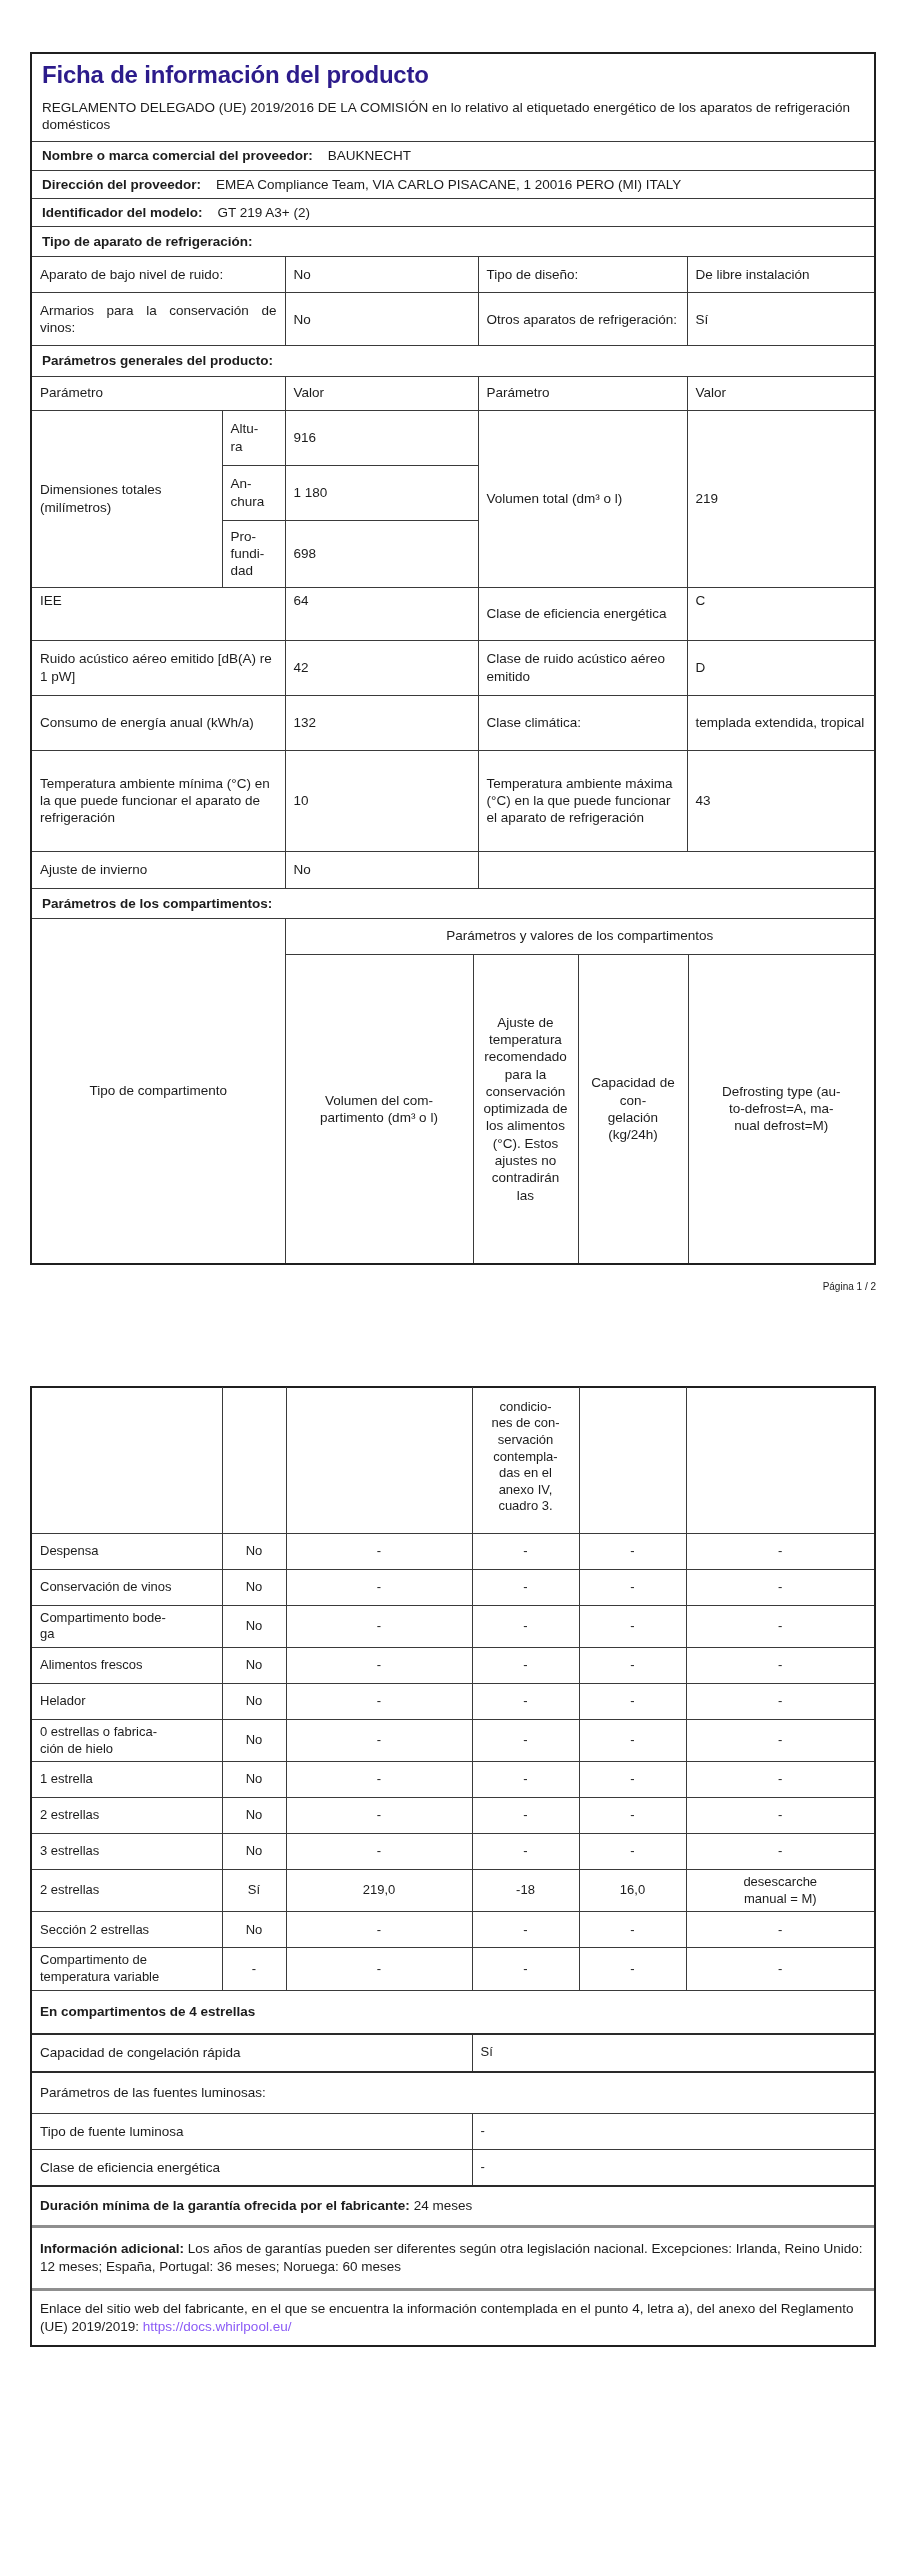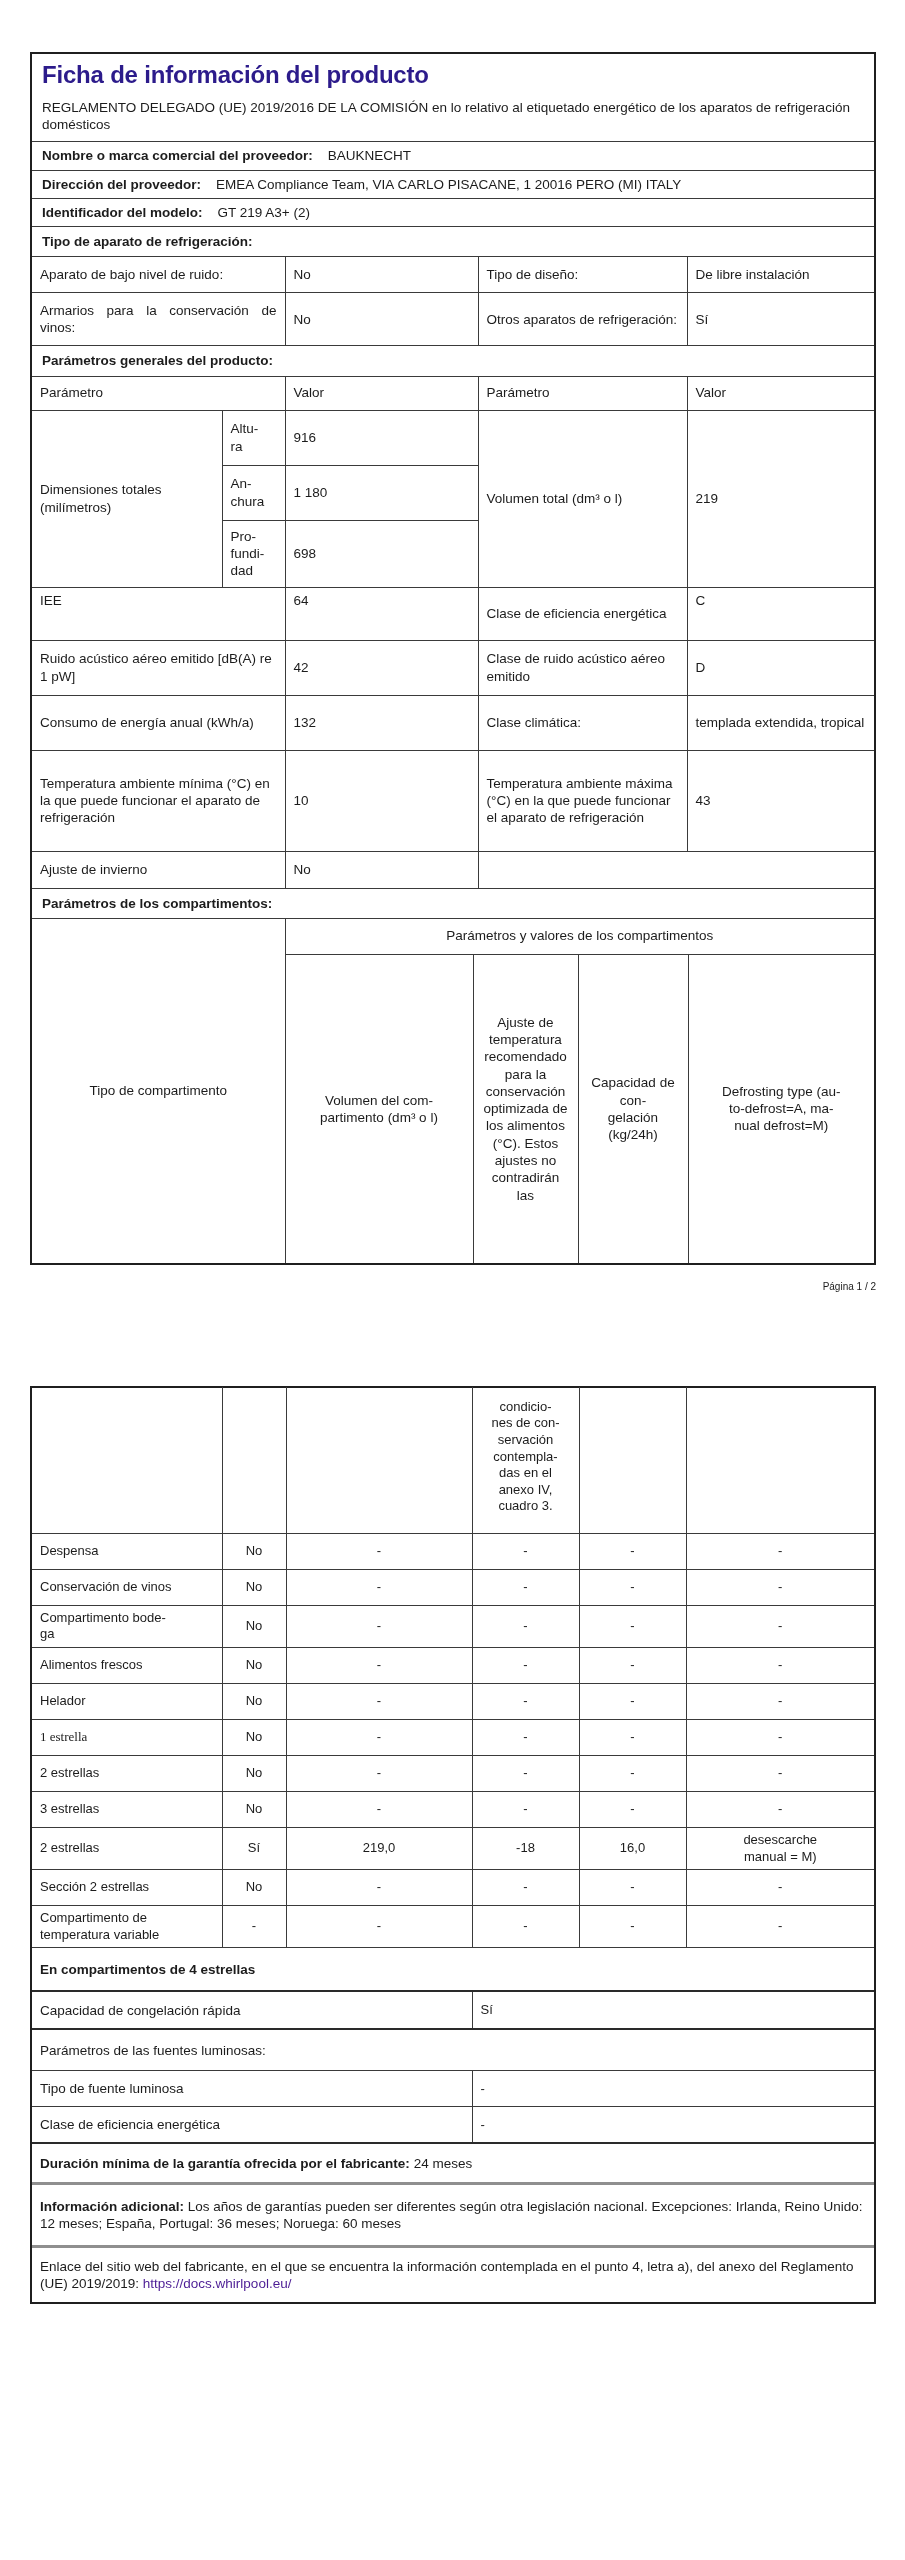--- a/index.html
+++ b/index.html
@@ -43,21 +43,21 @@
   tr.thick td{border-top:2px solid #2a2a2a;}
   tr.thick-gray td{border-top:3px solid #8f8f8f;margin-left:36px;}
   .cont-cell{vertical-align:top;padding-top:12px;}
 
   .page-footer{
     width:846px;text-align:right;font-size:10px;color:#1c1c1c;
     margin-top:16px;
   }
   .between-pages{height:92px;}
   .bottom-gap{height:364px;}
-  a.doc-link{color:#4c1d95;text-decoration:none;}
+  a.doc-link{color:#8b5cf6;text-decoration:none;}
 </style>
 </head>
 <body>
 
 <div class="sheet">
   <div class="spacer-top"></div>
 
   <div class="doc-box">
 
     <div class="title-block">
@@ -263,21 +263,30 @@
           </tr>
           <tr>
             <td class="cname pre" style="height: 27px;">Helador</td>
             <td class="pre" style="height: 27px;">No</td>
             <td class="pre" style="height: 27px;">-</td>
             <td class="pre" style="height: 27px;">-</td>
             <td class="pre" style="height: 27px;">-</td>
             <td class="pre" style="height: 27px;">-</td>
           </tr>
           <tr>
-            <td class="cname pre" style="height: 27px; font-family: Liberation Serif, serif;">1 estrella</td>
+            <td class="cname pre" style="height: 27px;">0 estrellas o fabrica-
+ción de hielo</td>
+            <td class="pre" style="height: 27px;">No</td>
+            <td class="pre" style="height: 27px;">-</td>
+            <td class="pre" style="height: 27px;">-</td>
+            <td class="pre" style="height: 27px;">-</td>
+            <td class="pre" style="height: 27px;">-</td>
+          </tr>
+          <tr>
+            <td class="cname pre" style="height: 27px;">1 estrella</td>
             <td class="pre" style="height: 27px;">No</td>
             <td class="pre" style="height: 27px;">-</td>
             <td class="pre" style="height: 27px;">-</td>
             <td class="pre" style="height: 27px;">-</td>
             <td class="pre" style="height: 27px;">-</td>
           </tr>
           <tr>
             <td class="cname pre" style="height: 27px;">2 estrellas</td>
             <td class="pre" style="height: 27px;">No</td>
             <td class="pre" style="height: 27px;">-</td>

